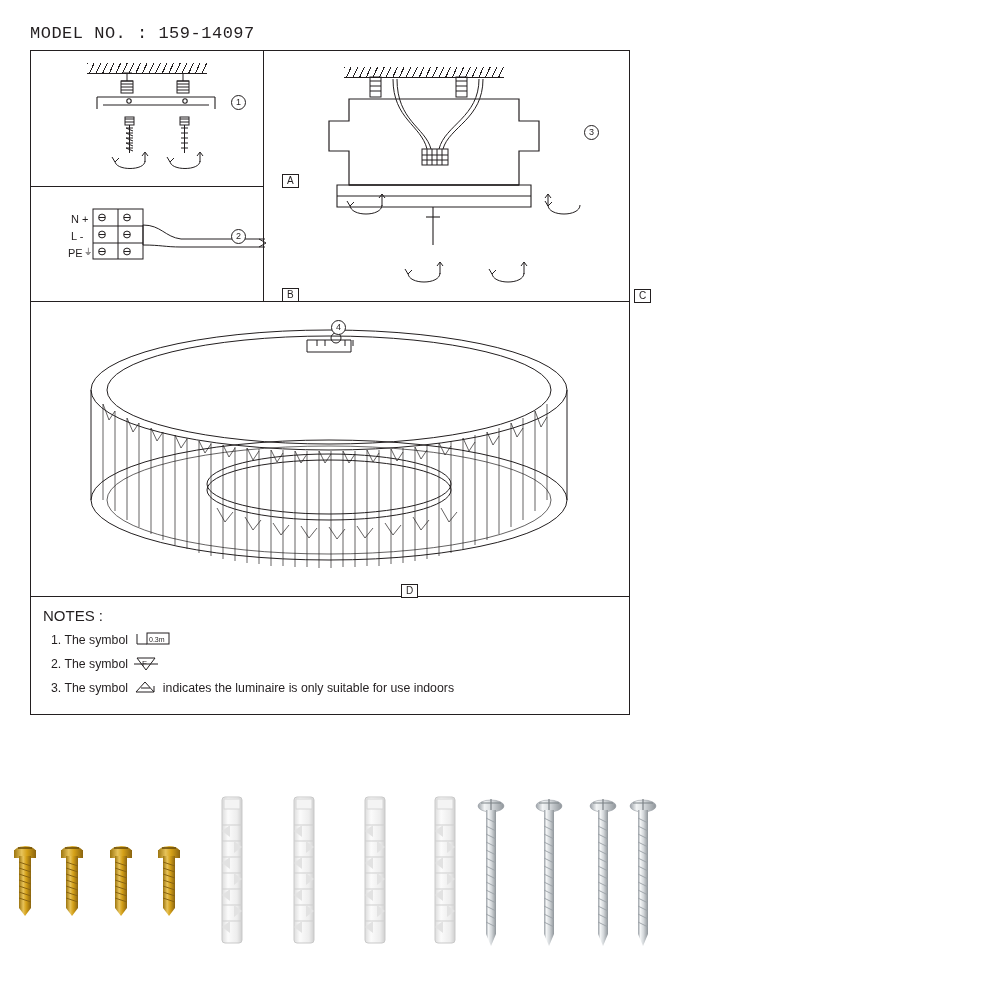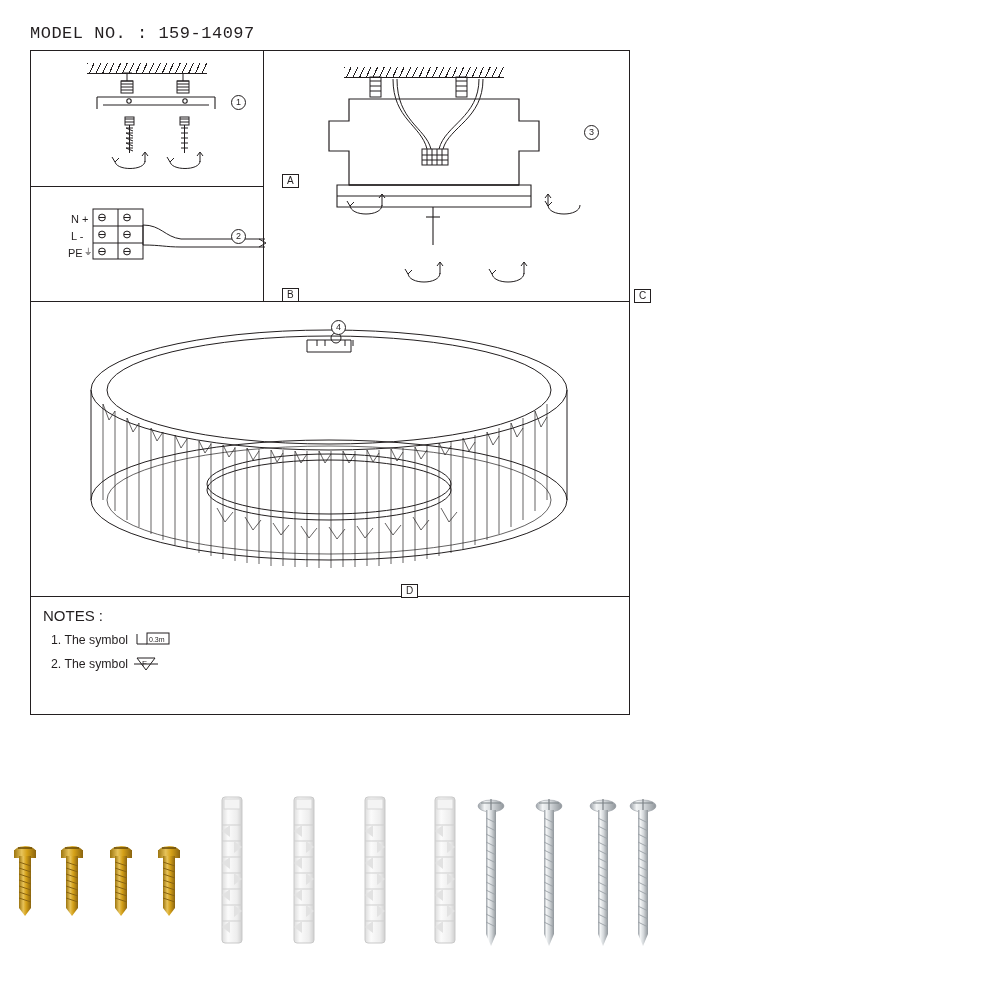--- a/index.html
+++ b/index.html
@@ -412,20 +412,33 @@
         <svg width="28" height="18" style="position:absolute; left:2px; top:-2px;">
           <g stroke="#231f20" fill="none" stroke-width="1">
             <path d="M4 3 h18 l-9 12 z"></path>
             <path d="M1 9 h24"></path>
           </g>
           <text x="9" y="11" font-size="8" font-family="Liberation Sans, sans-serif" fill="#231f20">F</text>
         </svg>
       </span>
     </div>
 
+    <div class="note note-3">
+      <span>3. The symbol</span>
+      <span class="sym" style="position:relative; display:inline-block; width:28px; height:14px; vertical-align:-3px;">
+        <svg width="28" height="18" style="position:absolute; left:2px; top:-3px;">
+          <g stroke="#231f20" fill="none" stroke-width="1">
+            <path d="M3 14 h18 v-6"></path>
+            <path d="M3 14 l9 -10 l9 10"></path>
+            <path d="M8 10 h9"></path>
+          </g>
+        </svg>
+      </span>
+      <span>indicates the luminaire is only suitable for use indoors</span>
+    </div>
   </div>
 
 </div>
 
 <div id="hardware">
 
   <svg class="screw-gold" style="left:10px; top:62px;" width="30" height="90">
     <defs>
       <linearGradient id="gg1" x1="0" y1="0" x2="1" y2="0">
         <stop offset="0" stop-color="#9c7510"></stop>

